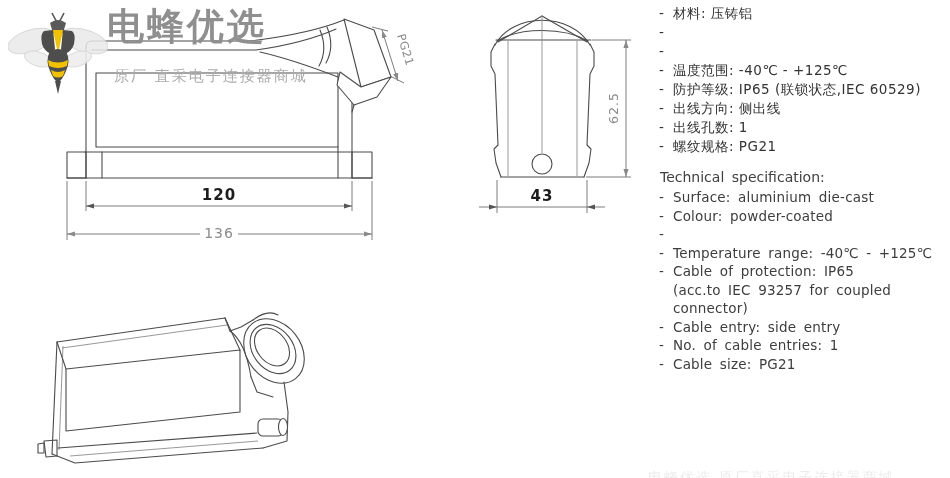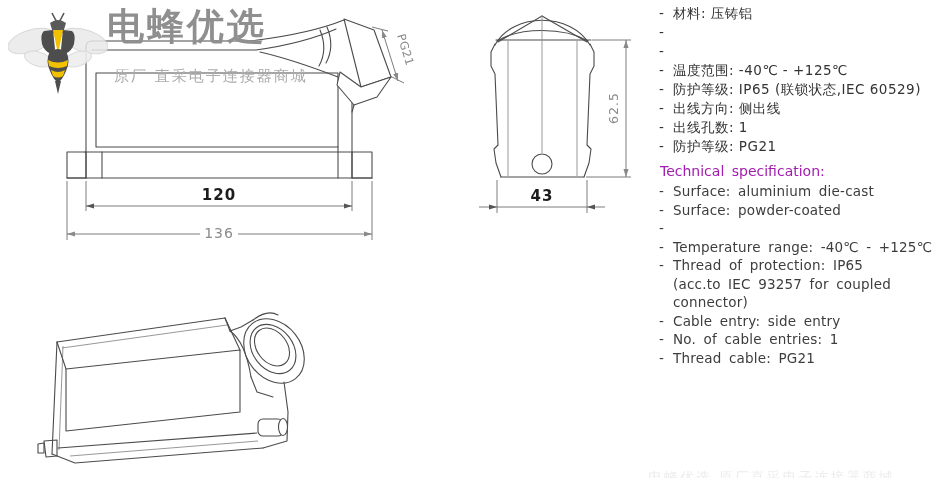--- a/index.html
+++ b/index.html
@@ -26,21 +26,21 @@
   .logo-sub{position:absolute;left:114px;top:67px;font-size:15px;color:#acacac;
             letter-spacing:2px;white-space:nowrap;}
 
   
   .specs{position:absolute;left:659px;top:4px;width:292px;color:#333;}
   .spec-list{list-style:none;margin:0;padding:0;}
   .spec-item{display:flex;align-items:flex-start;}
   .dash{width:14px;flex:0 0 14px;}
   .cn .spec-item{font-size:13.5px;line-height:19px;letter-spacing:0.5px;}
   .en .spec-item{font-size:13.5px;line-height:18.5px;letter-spacing:0.2px;word-spacing:3px;color:#3d3d3d;}
-  .en-head{font-size:14px;margin:7px 0 3px 1px;word-spacing:3px;color:#a21caf;}
+  .en-head{font-size:14px;margin:13px 0 3px 1px;word-spacing:3px;color:#404040;}
 
   .watermark{position:absolute;left:648px;top:469px;width:300px;font-size:14px;
              color:#444;opacity:0.10;letter-spacing:2px;white-space:nowrap;}
 </style>
 </head>
 <body>
 
 <div class="page">
 
   <svg class="drawing" width="950" height="478" viewBox="0 0 950 478">
@@ -213,67 +213,67 @@
           <span class="txt">出线方向: 侧出线</span>
         </li>
 
         <li class="spec-item">
           <span class="dash">-</span>
           <span class="txt">出线孔数: 1</span>
         </li>
 
         <li class="spec-item">
           <span class="dash">-</span>
-          <span class="txt">防护等级: PG21</span>
+          <span class="txt">螺纹规格: PG21</span>
         </li>
       </ul>
     <div class="en-head">Technical specification:</div>
     <ul class="spec-list en">
 
         <li class="spec-item">
           <span class="dash">-</span>
           <span class="txt">Surface: aluminium die-cast</span>
         </li>
 
         <li class="spec-item">
           <span class="dash">-</span>
-          <span class="txt">Surface: powder-coated</span>
+          <span class="txt">Colour: powder-coated</span>
         </li>
 
         <li class="spec-item">
           <span class="dash">-</span>
         </li>
 
         <li class="spec-item">
           <span class="dash">-</span>
           <span class="txt">Temperature range: -40℃ - +125℃</span>
         </li>
 
         <li class="spec-item">
           <span class="dash">-</span>
-          <span class="txt">Thread of protection: IP65</span>
+          <span class="txt">Cable of protection: IP65</span>
         </li>
 
         <li class="spec-item">
           <span class="dash"></span>
           <span class="txt">(acc.to IEC 93257 for coupled connector)</span>
         </li>
 
         <li class="spec-item">
           <span class="dash">-</span>
           <span class="txt">Cable entry: side entry</span>
         </li>
 
         <li class="spec-item">
           <span class="dash">-</span>
           <span class="txt">No. of cable entries: 1</span>
         </li>
 
         <li class="spec-item">
           <span class="dash">-</span>
-          <span class="txt">Thread cable: PG21</span>
+          <span class="txt">Cable size: PG21</span>
         </li>
       </ul>
   </div>
 
   <div class="watermark">电蜂优选 原厂直采电子连接器商城</div>
 
 </div>
 
 </body></html>

